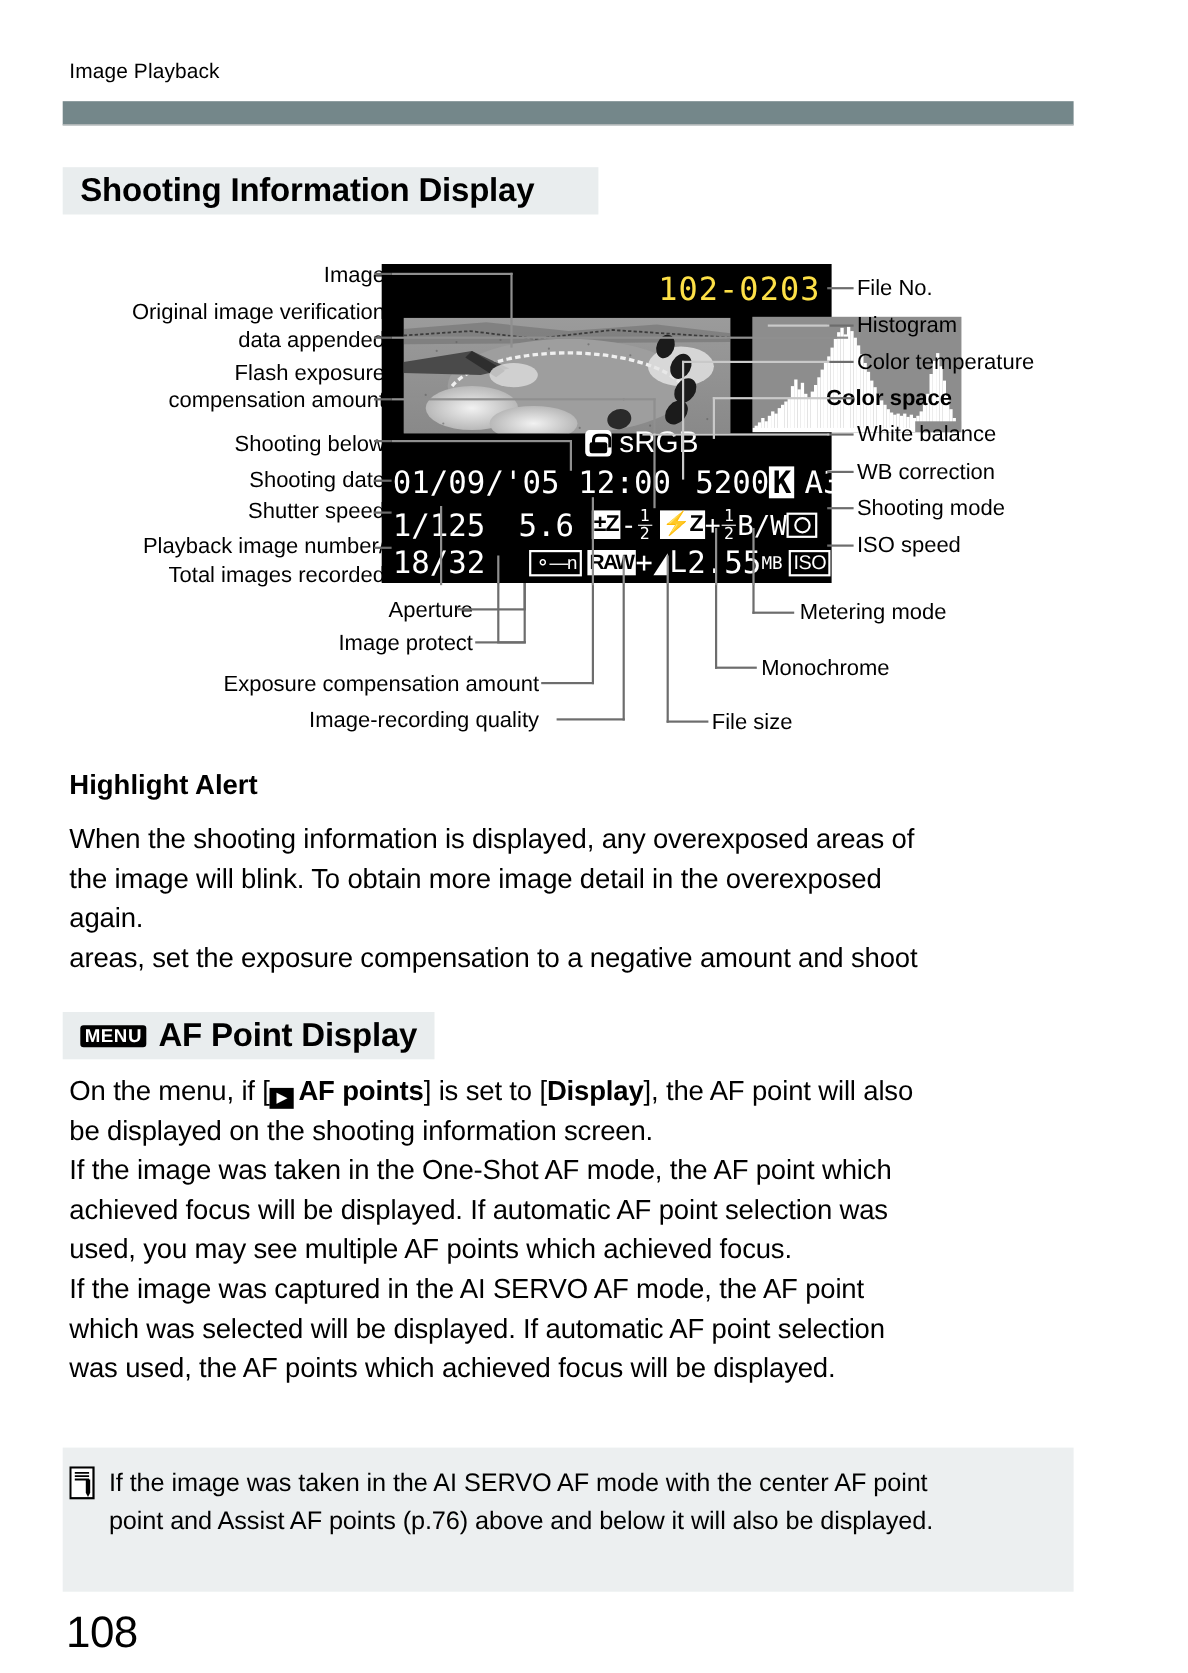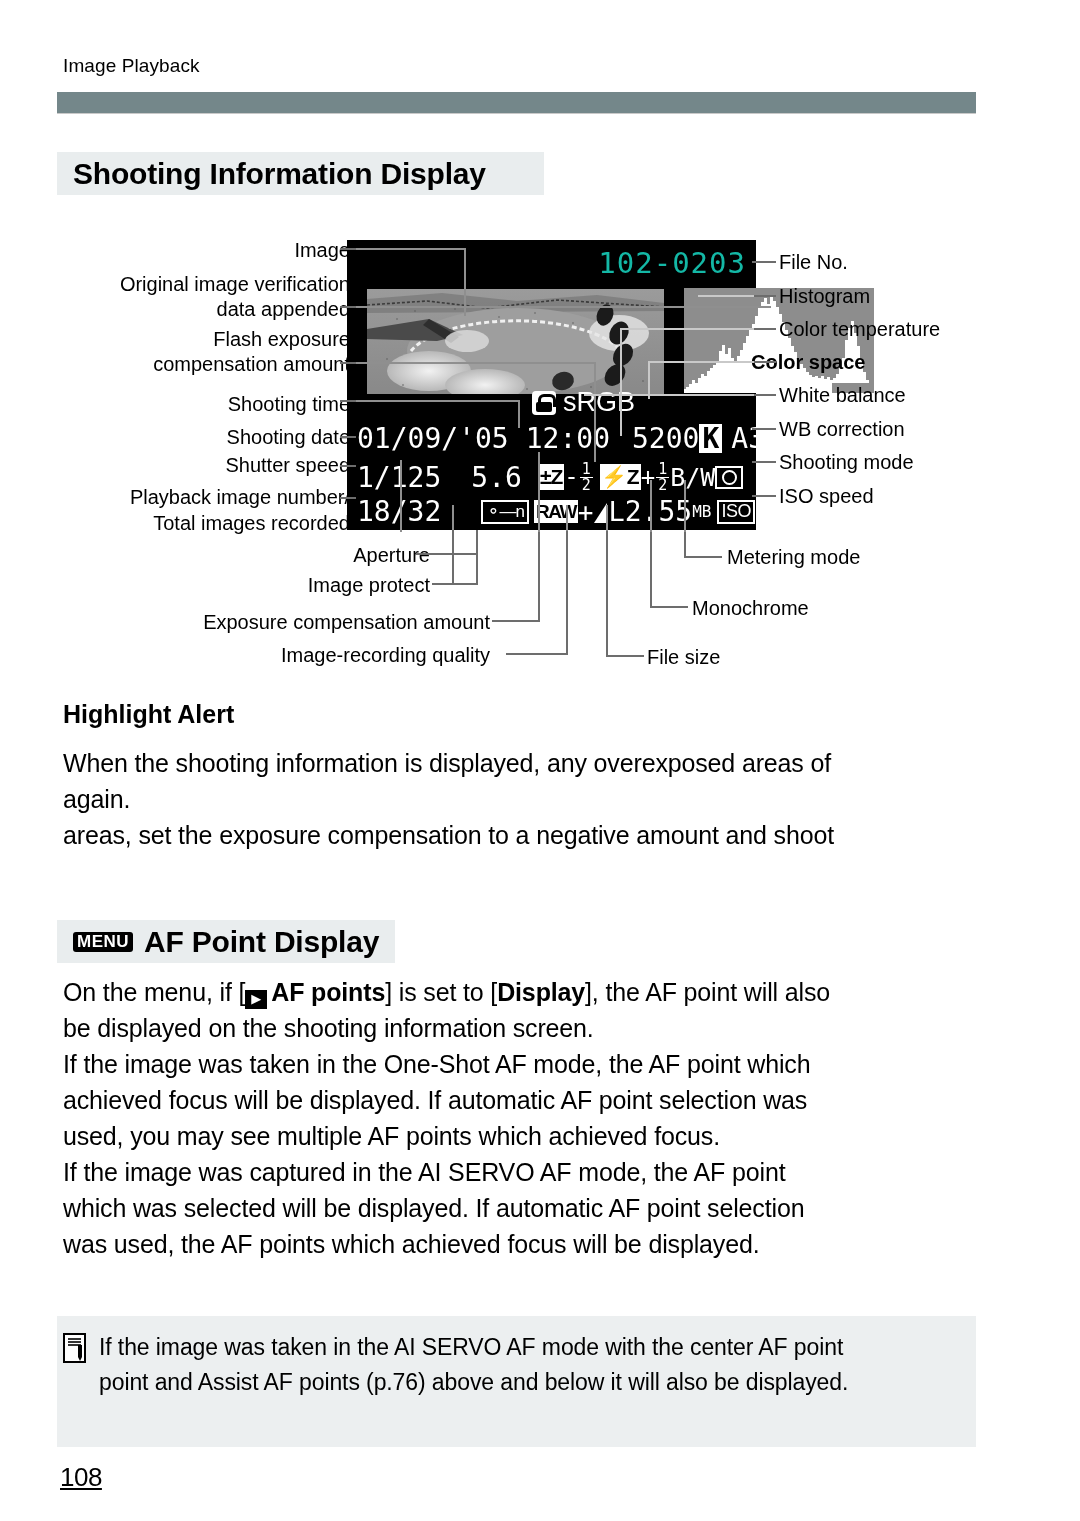--- a/index.html
+++ b/index.html
@@ -56,21 +56,21 @@
   #diagram { position:absolute; left:0; top:0; width:1080px; height:690px; }
 
   
   #lcd {
     position:absolute; left:347px; top:240px;
     width:409px; height:290px;
     background:#000;
   }
   #lcd-fileno {
     position:absolute; right:10px; top:6px;
-    color:#14b8a6; font-size:29px; letter-spacing:1px;
+    color:#fde047; font-size:29px; letter-spacing:1px;
     font-family:"DejaVu Sans Mono", monospace;
   }
   #lcd-thumb {
     position:absolute; left:20px; top:49px;
     width:297px; height:105px;
     overflow:hidden; background:#8d8d8d;
   }
   #lcd-thumb svg { display:block; }
   #lcd-hist {
     position:absolute; left:337px; top:48px;
@@ -208,21 +208,21 @@
     position:absolute; left:99px; top:1330px;
     width:860px; font-size:23px; line-height:35px; letter-spacing:-.1px;
   }
   #note-icon {
     position:absolute; left:63px; top:1333px;
     width:28px; height:32px;
   }
 
   #page-num {
     position:absolute; left:60px; top:1462px;
-    font-size:26px; letter-spacing:-.5px;text-decoration:underline;
+    font-size:40px; letter-spacing:-.5px;
   }
 </style>
 </head>
 <body>
 
 <div id="running-head">Image Playback</div>
 <div id="head-rule"></div>
 
 <div class="sec-head" id="sec-head-1">
   <span>Shooting Information Display</span>
@@ -415,21 +415,21 @@
       <span class="iso-ico">ISO</span>
       <span>100</span>
     </div>
   </div>
 
   <div class="cl r" style="left:60px; top:238px; width:290px;text-align:right;">Image</div>
   <div class="cl r" style="left:60px; top:272px; width:290px;">Original image verification</div>
   <div class="cl r" style="left:60px; top:297px; width:290px;">data appended</div>
   <div class="cl r" style="left:60px; top:327px; width:290px;">Flash exposure</div>
   <div class="cl r" style="left:60px; top:352px; width:290px;">compensation amount</div>
-  <div class="cl r" style="left:60px; top:392px; width:290px;">Shooting time</div>
+  <div class="cl r" style="left:60px; top:392px; width:290px;">Shooting below</div>
   <div class="cl r" style="left:60px; top:425px; width:290px;">Shooting date</div>
   <div class="cl r" style="left:60px; top:453px; width:290px;">Shutter speed</div>
   <div class="cl r" style="left:60px; top:485px; width:290px;">Playback image number/</div>
   <div class="cl r" style="left:60px; top:511px; width:290px;">Total images recorded</div>
 
   <div class="ln lnh" style="left:340px; top:248px; width:16px;"></div>
   <div class="ln lnh" style="left:340px; top:306px; width:16px;"></div>
   <div class="ln lnh" style="left:340px; top:362px; width:16px;"></div>
   <div class="ln lnh" style="left:340px; top:400px; width:16px;"></div>
   <div class="ln lnh" style="left:340px; top:436px; width:16px;"></div>
@@ -506,20 +506,21 @@
   <div class="ln lnv" style="left:650px; top:480px; height:52px; background:#8f8f8f;"></div>
 
   <div class="ln lnh" style="left:606px; top:655px; width:38px;"></div>
   <div class="ln lnv" style="left:606px; top:530px; height:127px;"></div>
   <div class="ln lnv" style="left:606px; top:505px; height:26px; background:#8f8f8f;"></div>
 </div>
 
 <div class="sub-head" style="left:63px; top:700px;">Highlight Alert</div>
 <div class="body" style="left:63px; top:745px;">
   <div>When the shooting information is displayed, any overexposed areas of</div>
+  <div>the image will blink. To obtain more image detail in the overexposed</div>
   <div>again.</div>
   <div>areas, set the exposure compensation to a negative amount and shoot</div>
 </div>
 
 <div class="sec-head" id="sec-head-2">
   <span class="menu-badge">MENU</span>
   <span>AF Point Display</span>
 </div>
 
 <div class="body" style="left:63px; top:974px;">

